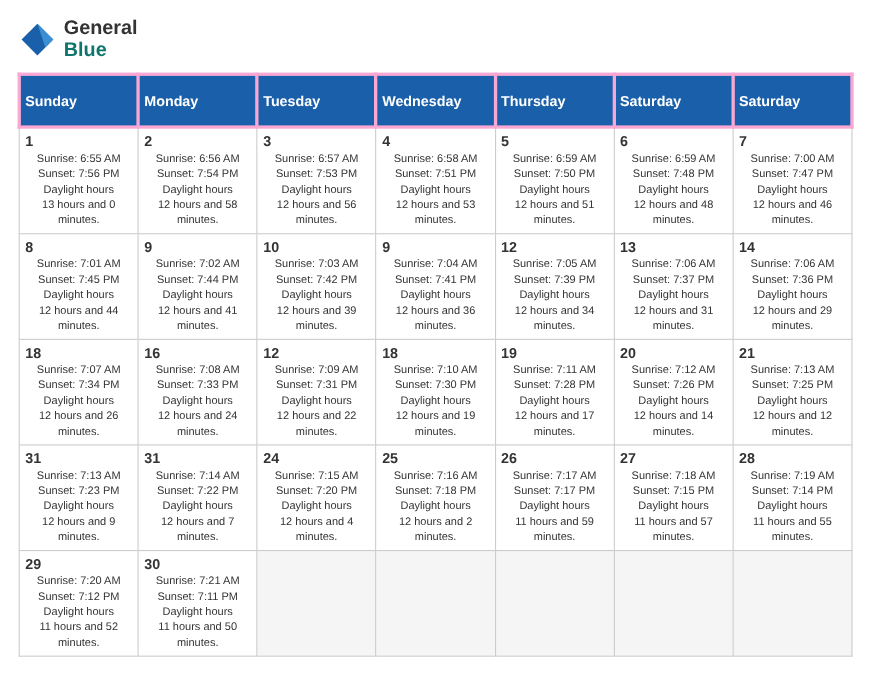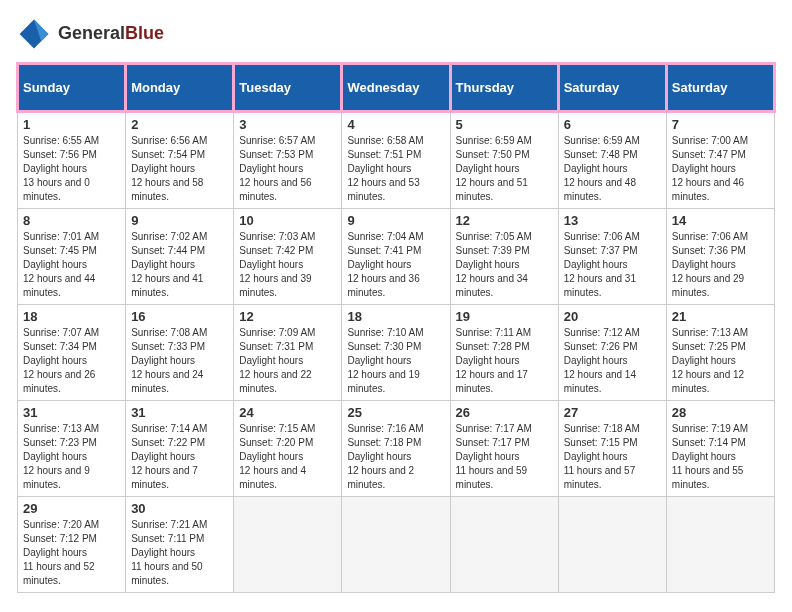--- a/index.html
+++ b/index.html
@@ -16,33 +16,32 @@
       align-items: flex-start;
       margin-bottom: 10px;
     }
     .logo {
       display: flex;
       align-items: center;
       gap: 6px;
     }
     .logo-text {
       display: flex;
-      flex-direction: row;
+      flex-direction: column;
       line-height: 1.1;
     }
     .logo-text .general {
       font-size: 18px;
       font-weight: bold;
       color: #333;
     }
     .logo-text .blue {
       font-size: 18px;
       font-weight: bold;
-      color: #7f1d1d;
-      text-align: right;
+      color: #0f766e;
     }
     .logo-icon {
       width: 36px;
       height: 36px;
     }
     .title-block {
       text-align: right;
     }
     .title-block .month-year {
       font-size: 32px;
@@ -81,20 +80,21 @@
     .calendar td .day-num {
       font-size: 13px;
       font-weight: bold;
       display: block;
       margin-bottom: 2px;
     }
     .calendar td .day-info {
       font-size: 10px;
       line-height: 1.4;
       color: #333;
+      text-align: center;
     }
   </style>
 </head>
 <body>
 
 <div class="header">
   <div class="logo">
     <svg class="logo-icon" viewBox="0 0 40 40">
       <polygon points="20,4 36,20 20,36 4,20" fill="#1a5faa"></polygon>
       <polygon points="20,4 36,20 28,28" fill="#3a8fd4"></polygon>

